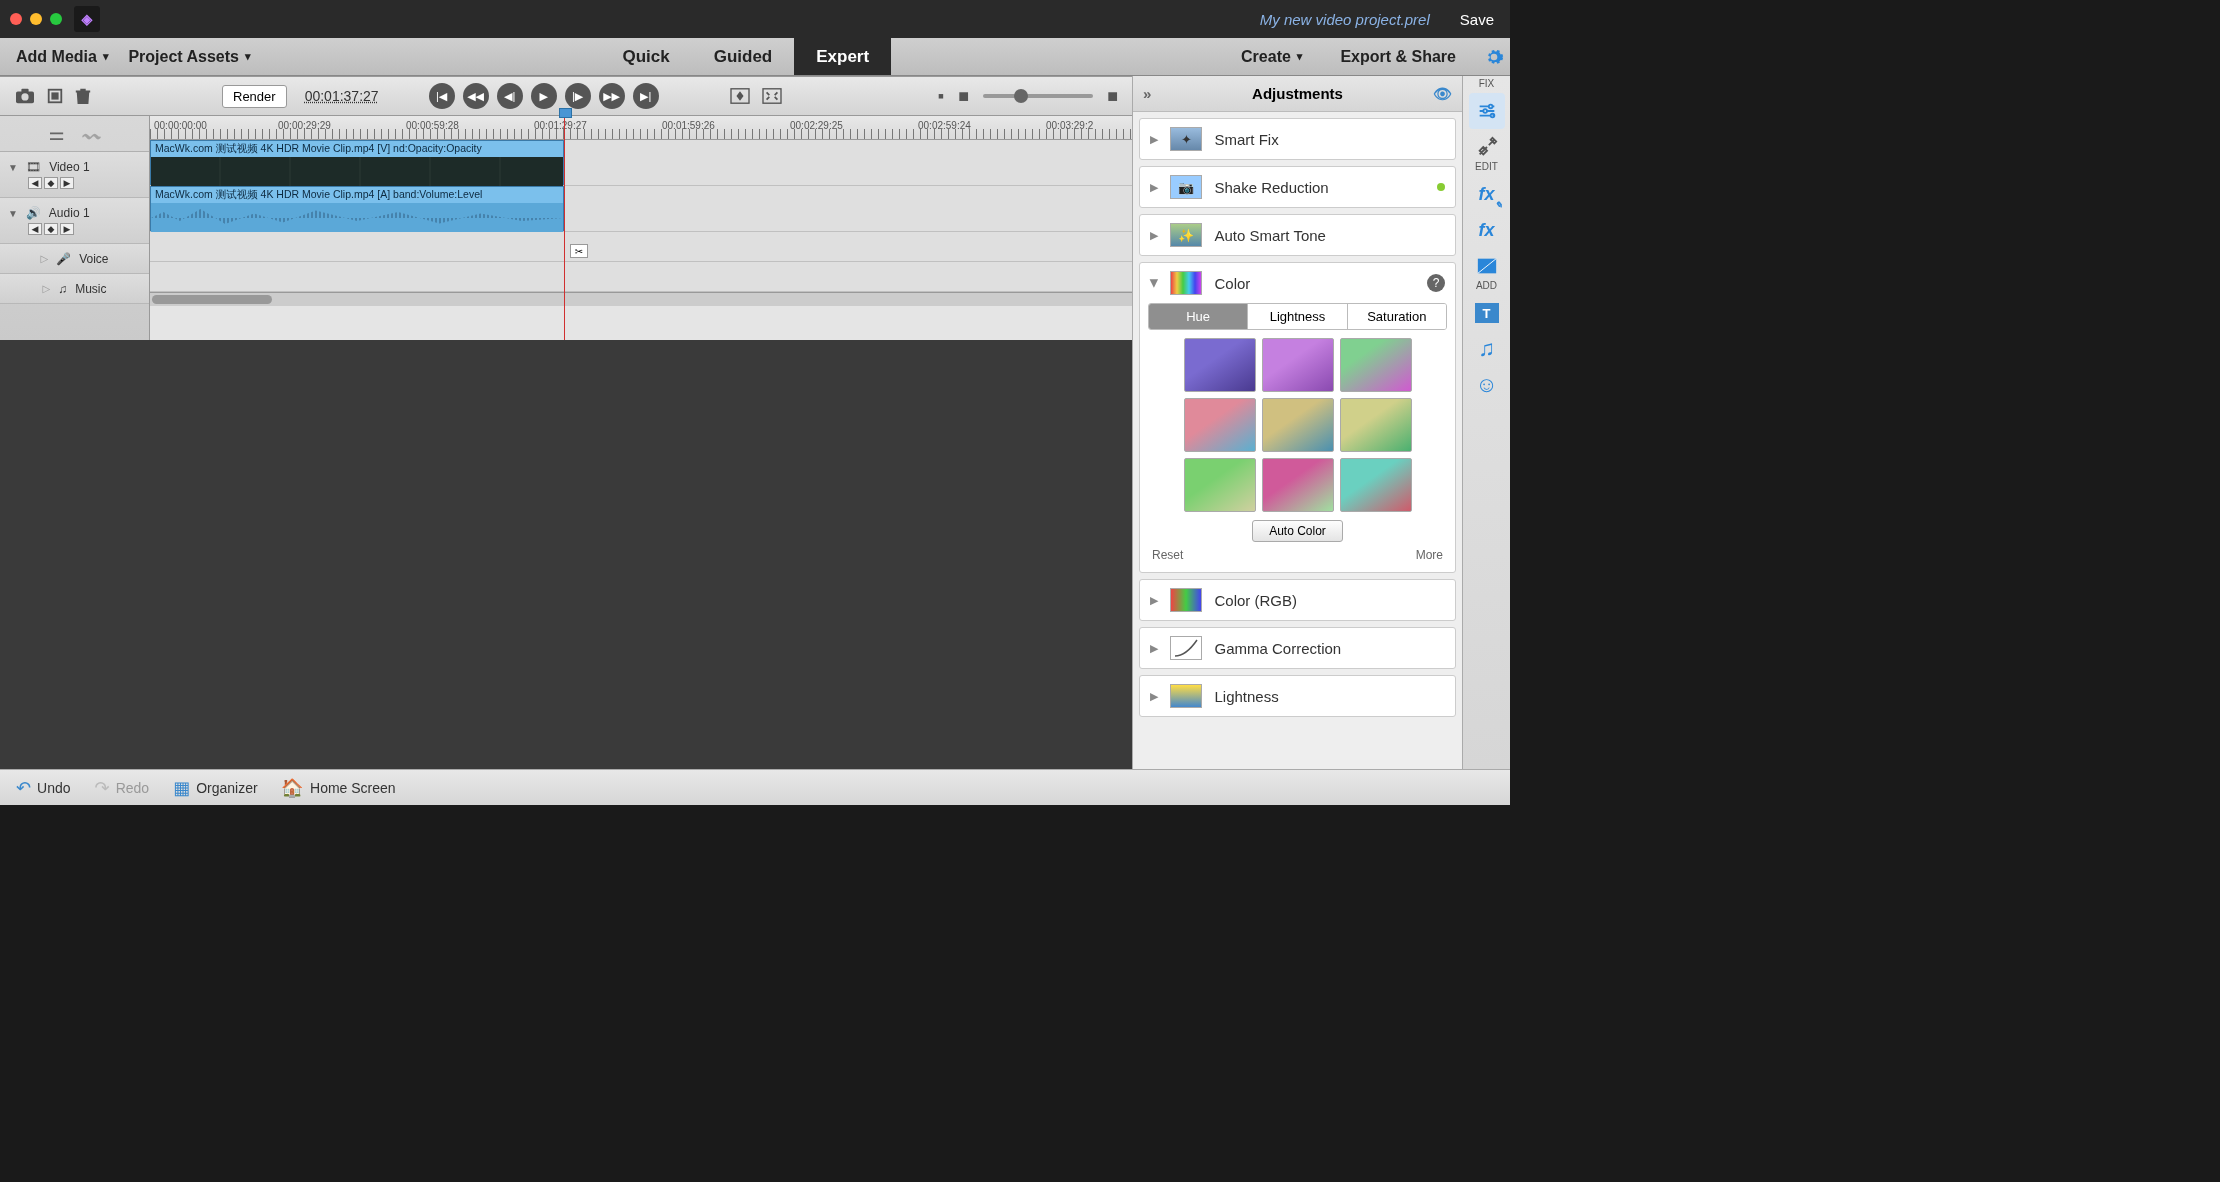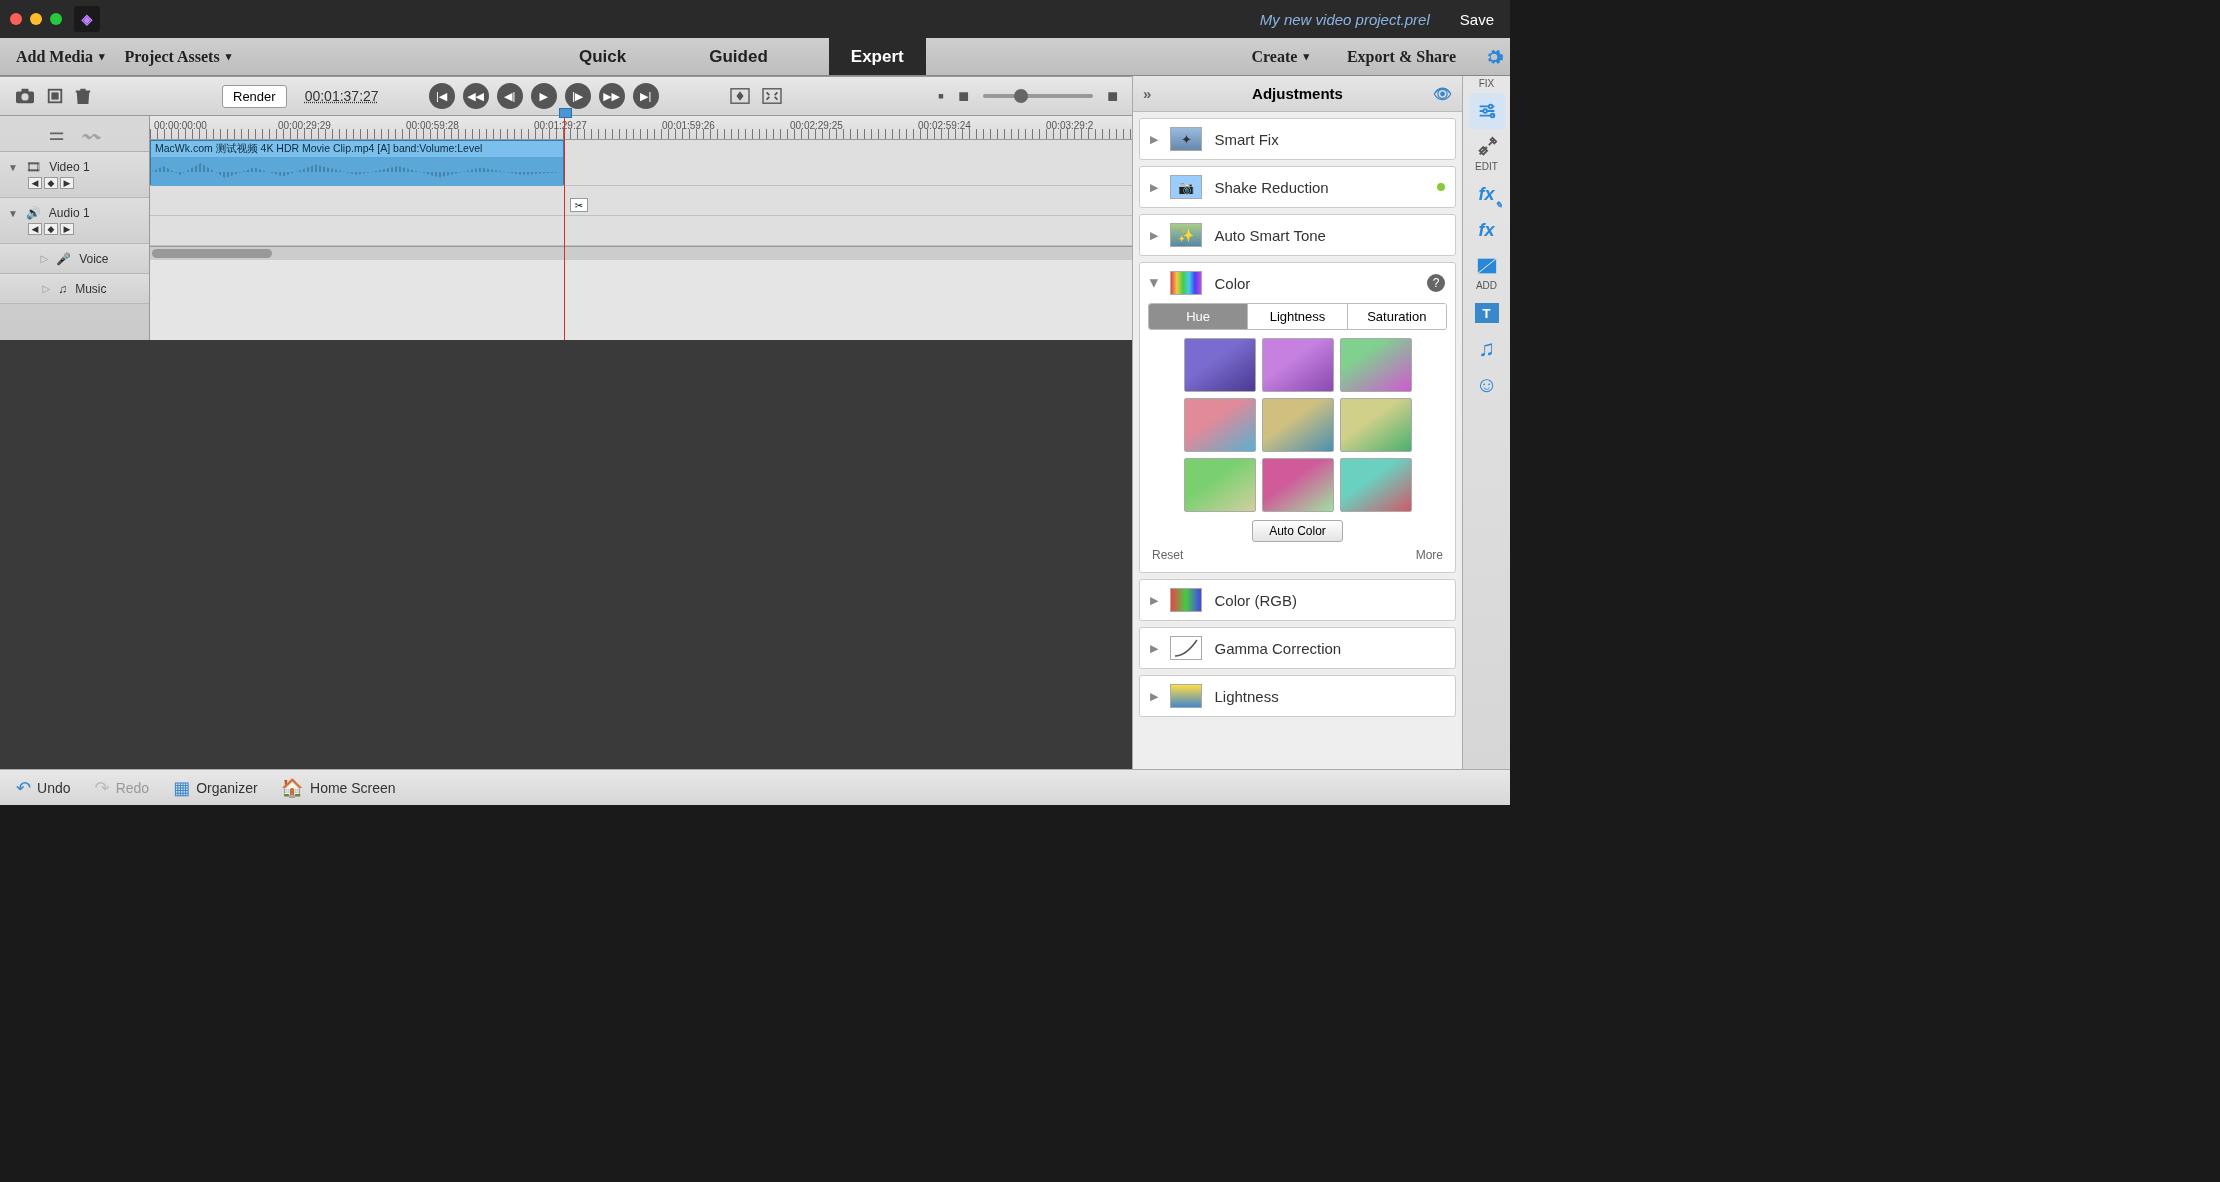--- a/index.html
+++ b/index.html
@@ -11,22 +11,22 @@
 .traffic span { width: 12px; height: 12px; border-radius: 50%; }
 .traffic .r { background: #ff5f56; }
 .traffic .y { background: #ffbd2e; }
 .traffic .g { background: #27c93f; }
 .app-icon { width: 26px; height: 26px; background: #1a1a1a; border-radius: 3px; display:flex;align-items:center;justify-content:center;color:#c080ff;font-size:14px;font-weight:bold;}
 .titlebar .project { margin-left: auto; color: #8bb3e6; font-style: italic; font-size: 15px; }
 .titlebar .save { color: #fff; margin-left: 30px; font-size: 15px; margin-right:6px; }
 
 
 .top-toolbar { background: linear-gradient(#cfcfcf,#bdbdbd); height: 38px; display: flex; align-items: center; padding: 0 6px; border-bottom:1px solid #888; color:#222;}
-.menu-btn { padding: 0 10px; font-size: 16px; font-weight:600; cursor: pointer; display:flex;align-items:center;gap:4px;font-family:Liberation Serif, serif;}
-.modes { margin-left: auto; margin-right: auto; display: flex; align-items: stretch; height:100%;gap:39px;}
+.menu-btn { padding: 0 10px; font-size: 16px; font-weight:600; cursor: pointer; display:flex;align-items:center;gap:4px;}
+.modes { margin-left: auto; margin-right: auto; display: flex; align-items: stretch; height:100%;}
 .mode { padding: 0 22px; font-size: 17px; font-weight:600; display:flex;align-items:center; }
 .mode.active { background: #2a2a2a; color: #fff; }
 .right-menus { display:flex;align-items:center;gap:18px;}
 .gear-icon { width:20px;height:20px;color:#2a86d9;}
 
 
 .main { display: flex; height: calc(100% - 38px - 38px - 36px); }
 .left-col { flex: 1; display: flex; flex-direction: column; background:#3a3a3a; }
 .preview { flex: 1; background: #3a3a3a; display:flex;align-items:center;justify-content:center; padding:10px 0;}
 .preview-inner { width: 580px; height: 330px; background: #000; position: relative; overflow: hidden;}
@@ -252,20 +252,26 @@
           <span class="tick" style="left:128px">00:00:29:29</span>
           <span class="tick" style="left:256px">00:00:59:28</span>
           <span class="tick" style="left:384px">00:01:29:27</span>
           <span class="tick" style="left:512px">00:01:59:26</span>
           <span class="tick" style="left:640px">00:02:29:25</span>
           <span class="tick" style="left:768px">00:02:59:24</span>
           <span class="tick" style="left:896px">00:03:29:2</span>
           <div class="ticks"></div>
         </div>
         <div class="tl-row">
+          <div class="clip video">
+            <div class="label">MacWk.com 测试视频 4K HDR Movie Clip.mp4 [V]  nd:Opacity:Opacity</div>
+            <div class="thumbs"></div>
+          </div>
+        </div>
+        <div class="tl-row">
           <div class="clip audio">
             <div class="label">MacWk.com 测试视频 4K HDR Movie Clip.mp4 [A]  band:Volume:Level</div>
             <div class="wave"></div>
           </div>
           <div class="scissors">✂</div>
         </div>
         <div class="tl-row short"></div>
         <div class="tl-row short"></div>
         <div class="playhead"></div>
         <div class="tl-hscroll">

